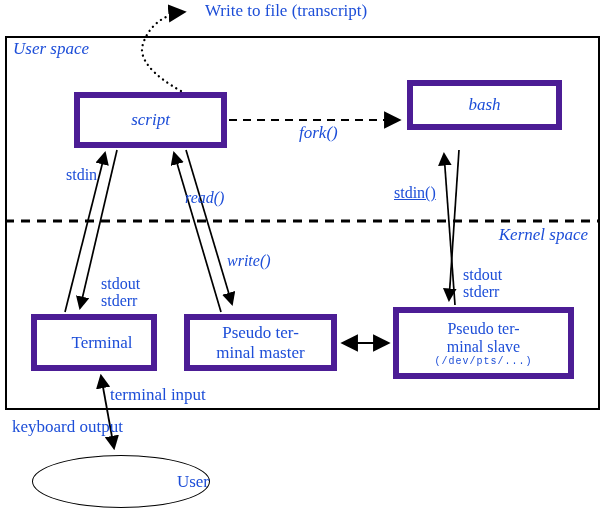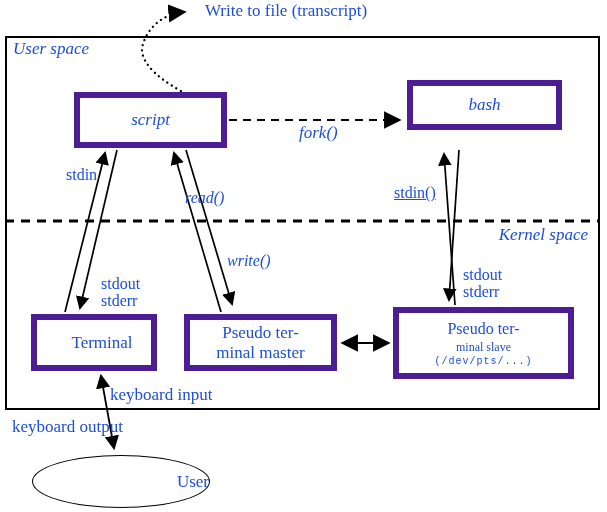--- a/index.html
+++ b/index.html
@@ -79,21 +79,21 @@
     <span class="node-label">Terminal</span>
   </div>
 
   <div class="box" style="left:184px;top:314px;width:153px;height:57px;">
     <span class="node-label">Pseudo ter-</span>
     <span class="node-label">minal master</span>
   </div>
 
   <div class="box" style="left:393px;top:307px;width:181px;height:72px;">
     <span class="node-label" style="font-size:16px;line-height:18px;">Pseudo ter-</span>
-    <span class="node-label" style="font-size:12px;line-height:18px;">minal slave</span>
+    <span class="node-label" style="font-size:16px;line-height:18px;">minal slave</span>
     <span class="mono">(/dev/pts/...)</span>
   </div>
 
   <div class="ellipse">
     <span class="node-label">User</span>
   </div>
 
   <div class="lbl ital" style="left:299px;top:124px;">fork()</div>
   <div class="lbl lbl-small" style="left:66px;top:166px;">stdin</div>
   <div class="lbl ital lbl-small" style="left:140px;top:189px;margin-left:45px;">read()</div>
@@ -103,21 +103,21 @@
   <div class="lbl lbl-small" style="left:101px;top:275px;">
     <div>stdout</div>
     <div>stderr</div>
   </div>
 
   <div class="lbl lbl-small" style="left:463px;top:266px;">
     <div>stdout</div>
     <div>stderr</div>
   </div>
 
-  <div class="lbl" style="left:110px;top:386px;">keyboard input</div>
+  <div class="lbl" style="left:110px;top:386px;">terminal input</div>
   <div class="lbl" style="left:12px;top:418px;">keyboard output</div>
 
   <svg class="overlay" width="607" height="512" viewBox="0 0 607 512">
     <defs>
       <marker id="ah" viewBox="0 0 10 10" refX="8.5" refY="5" markerWidth="8" markerHeight="8" orient="auto-start-reverse">
         <path d="M0,0 L10,5 L0,10 z" fill="#000"></path>
       </marker>
     </defs>
 
     <line x1="5" y1="221" x2="599" y2="221" stroke="#000" stroke-width="3" stroke-dasharray="9,7"></line>

